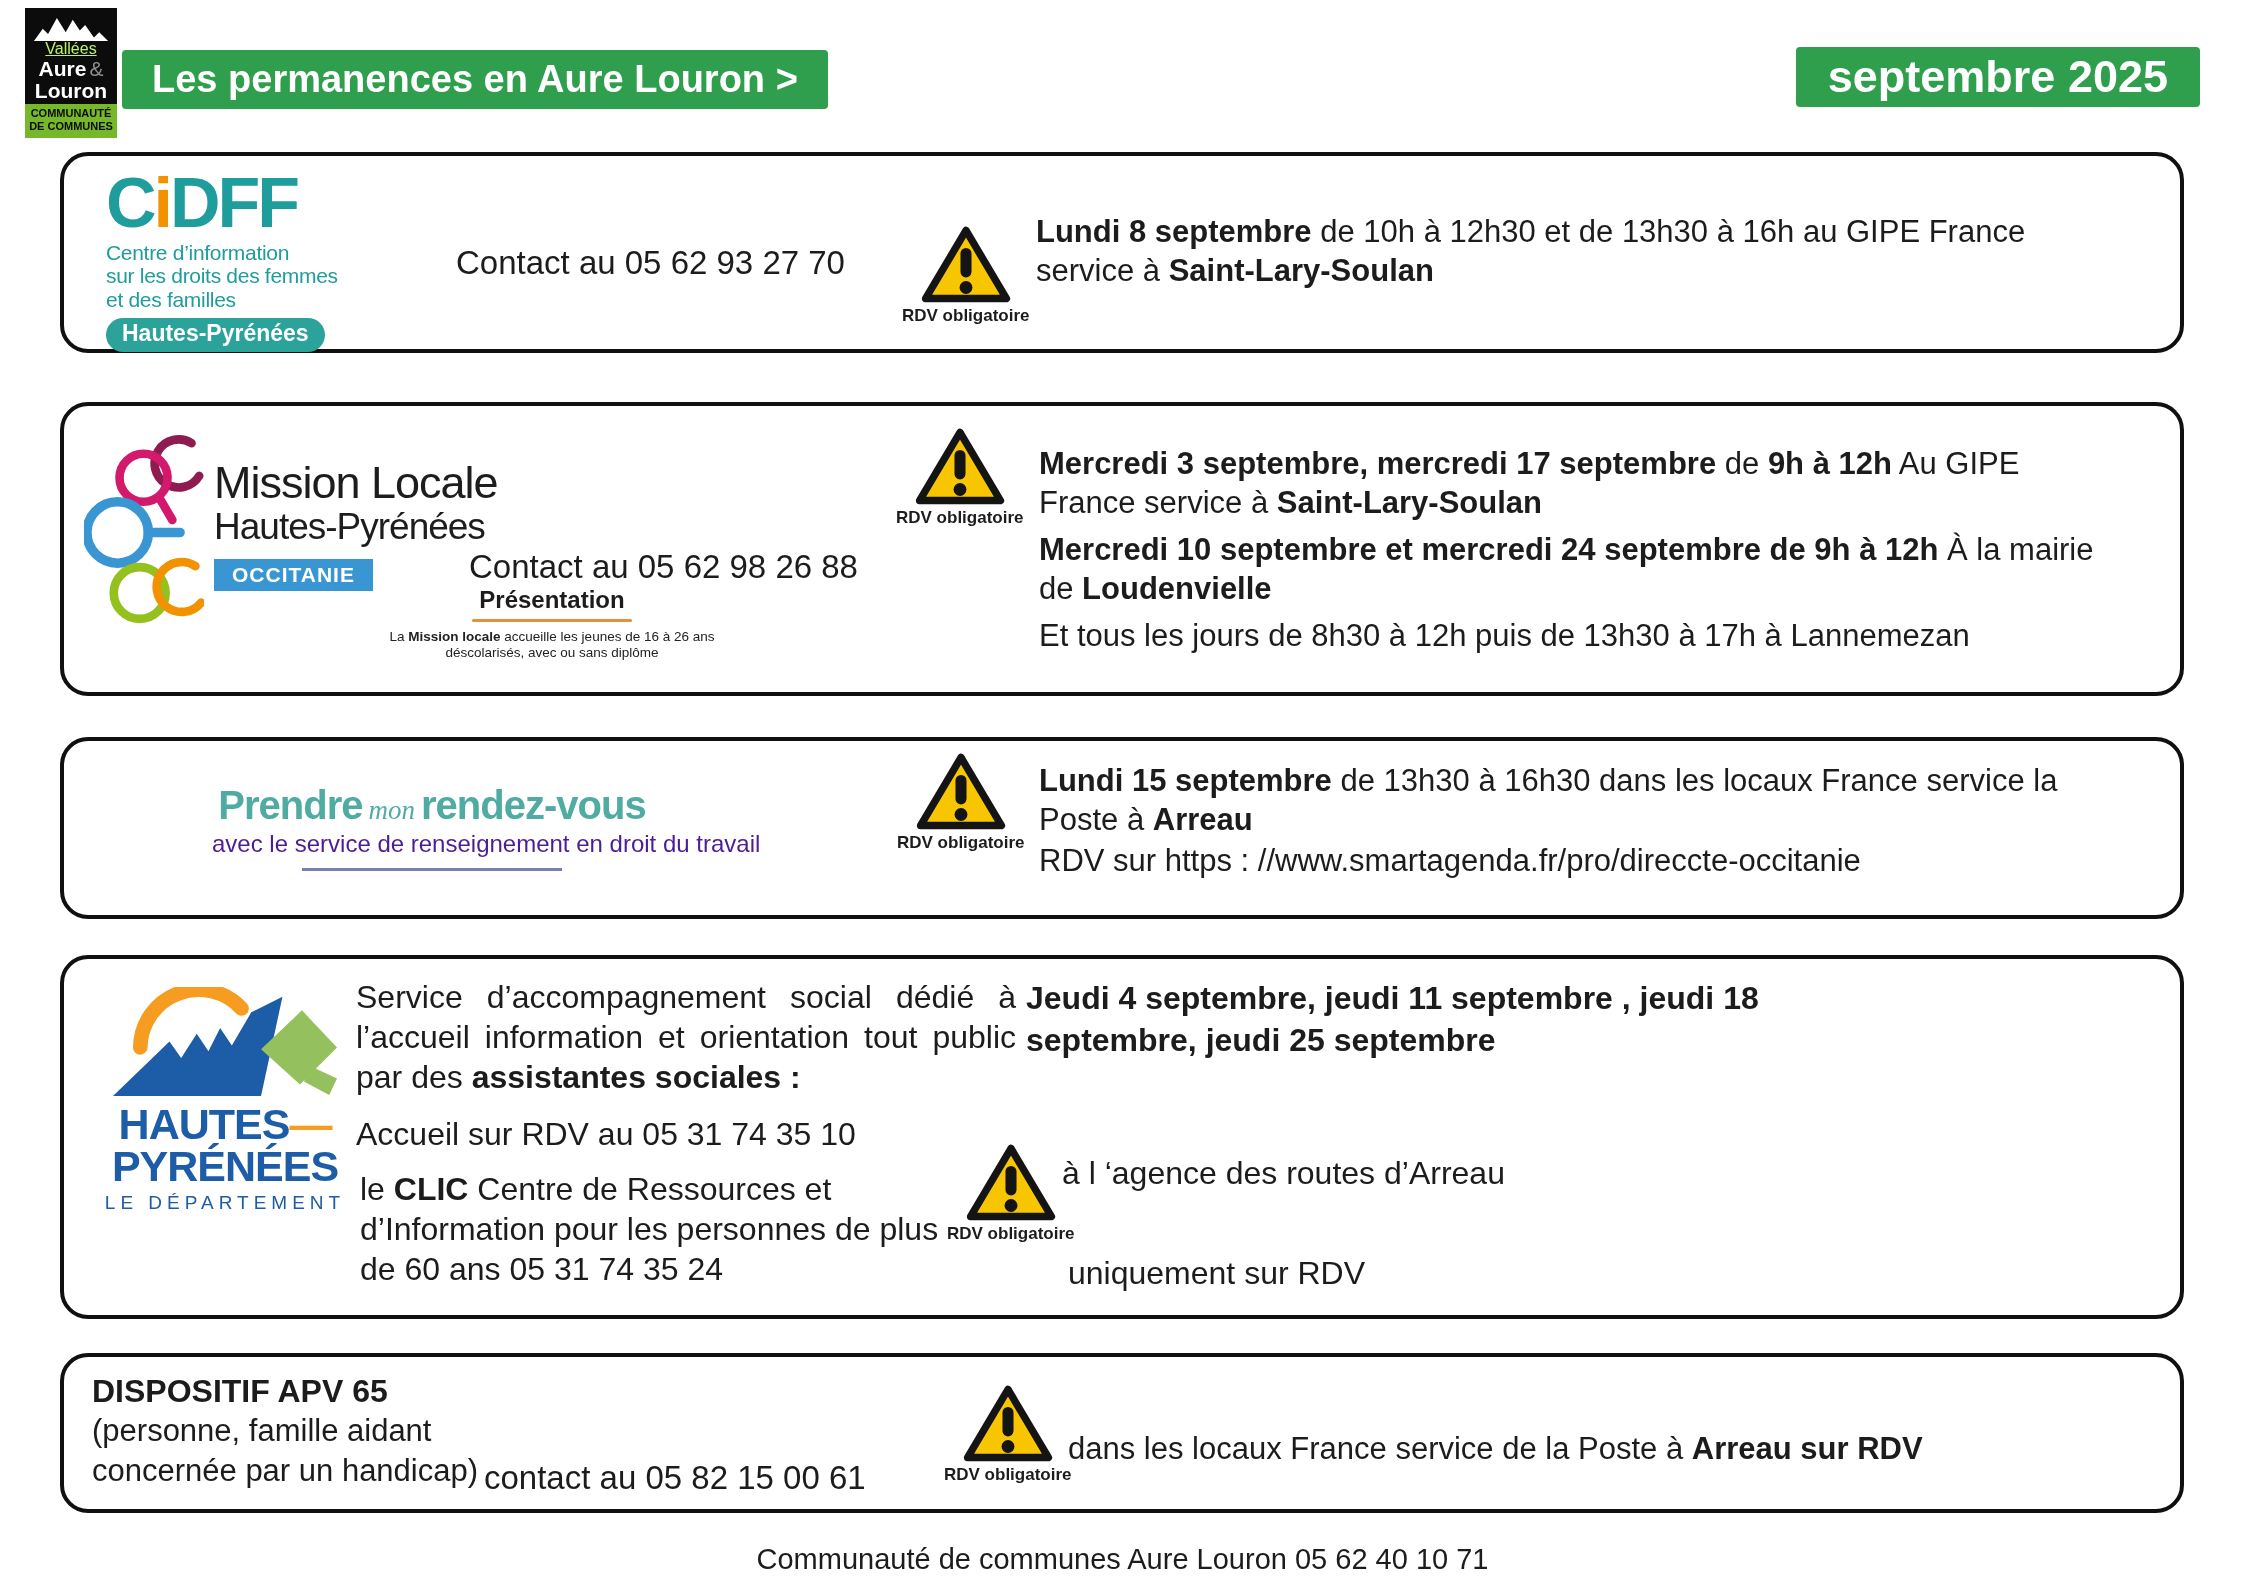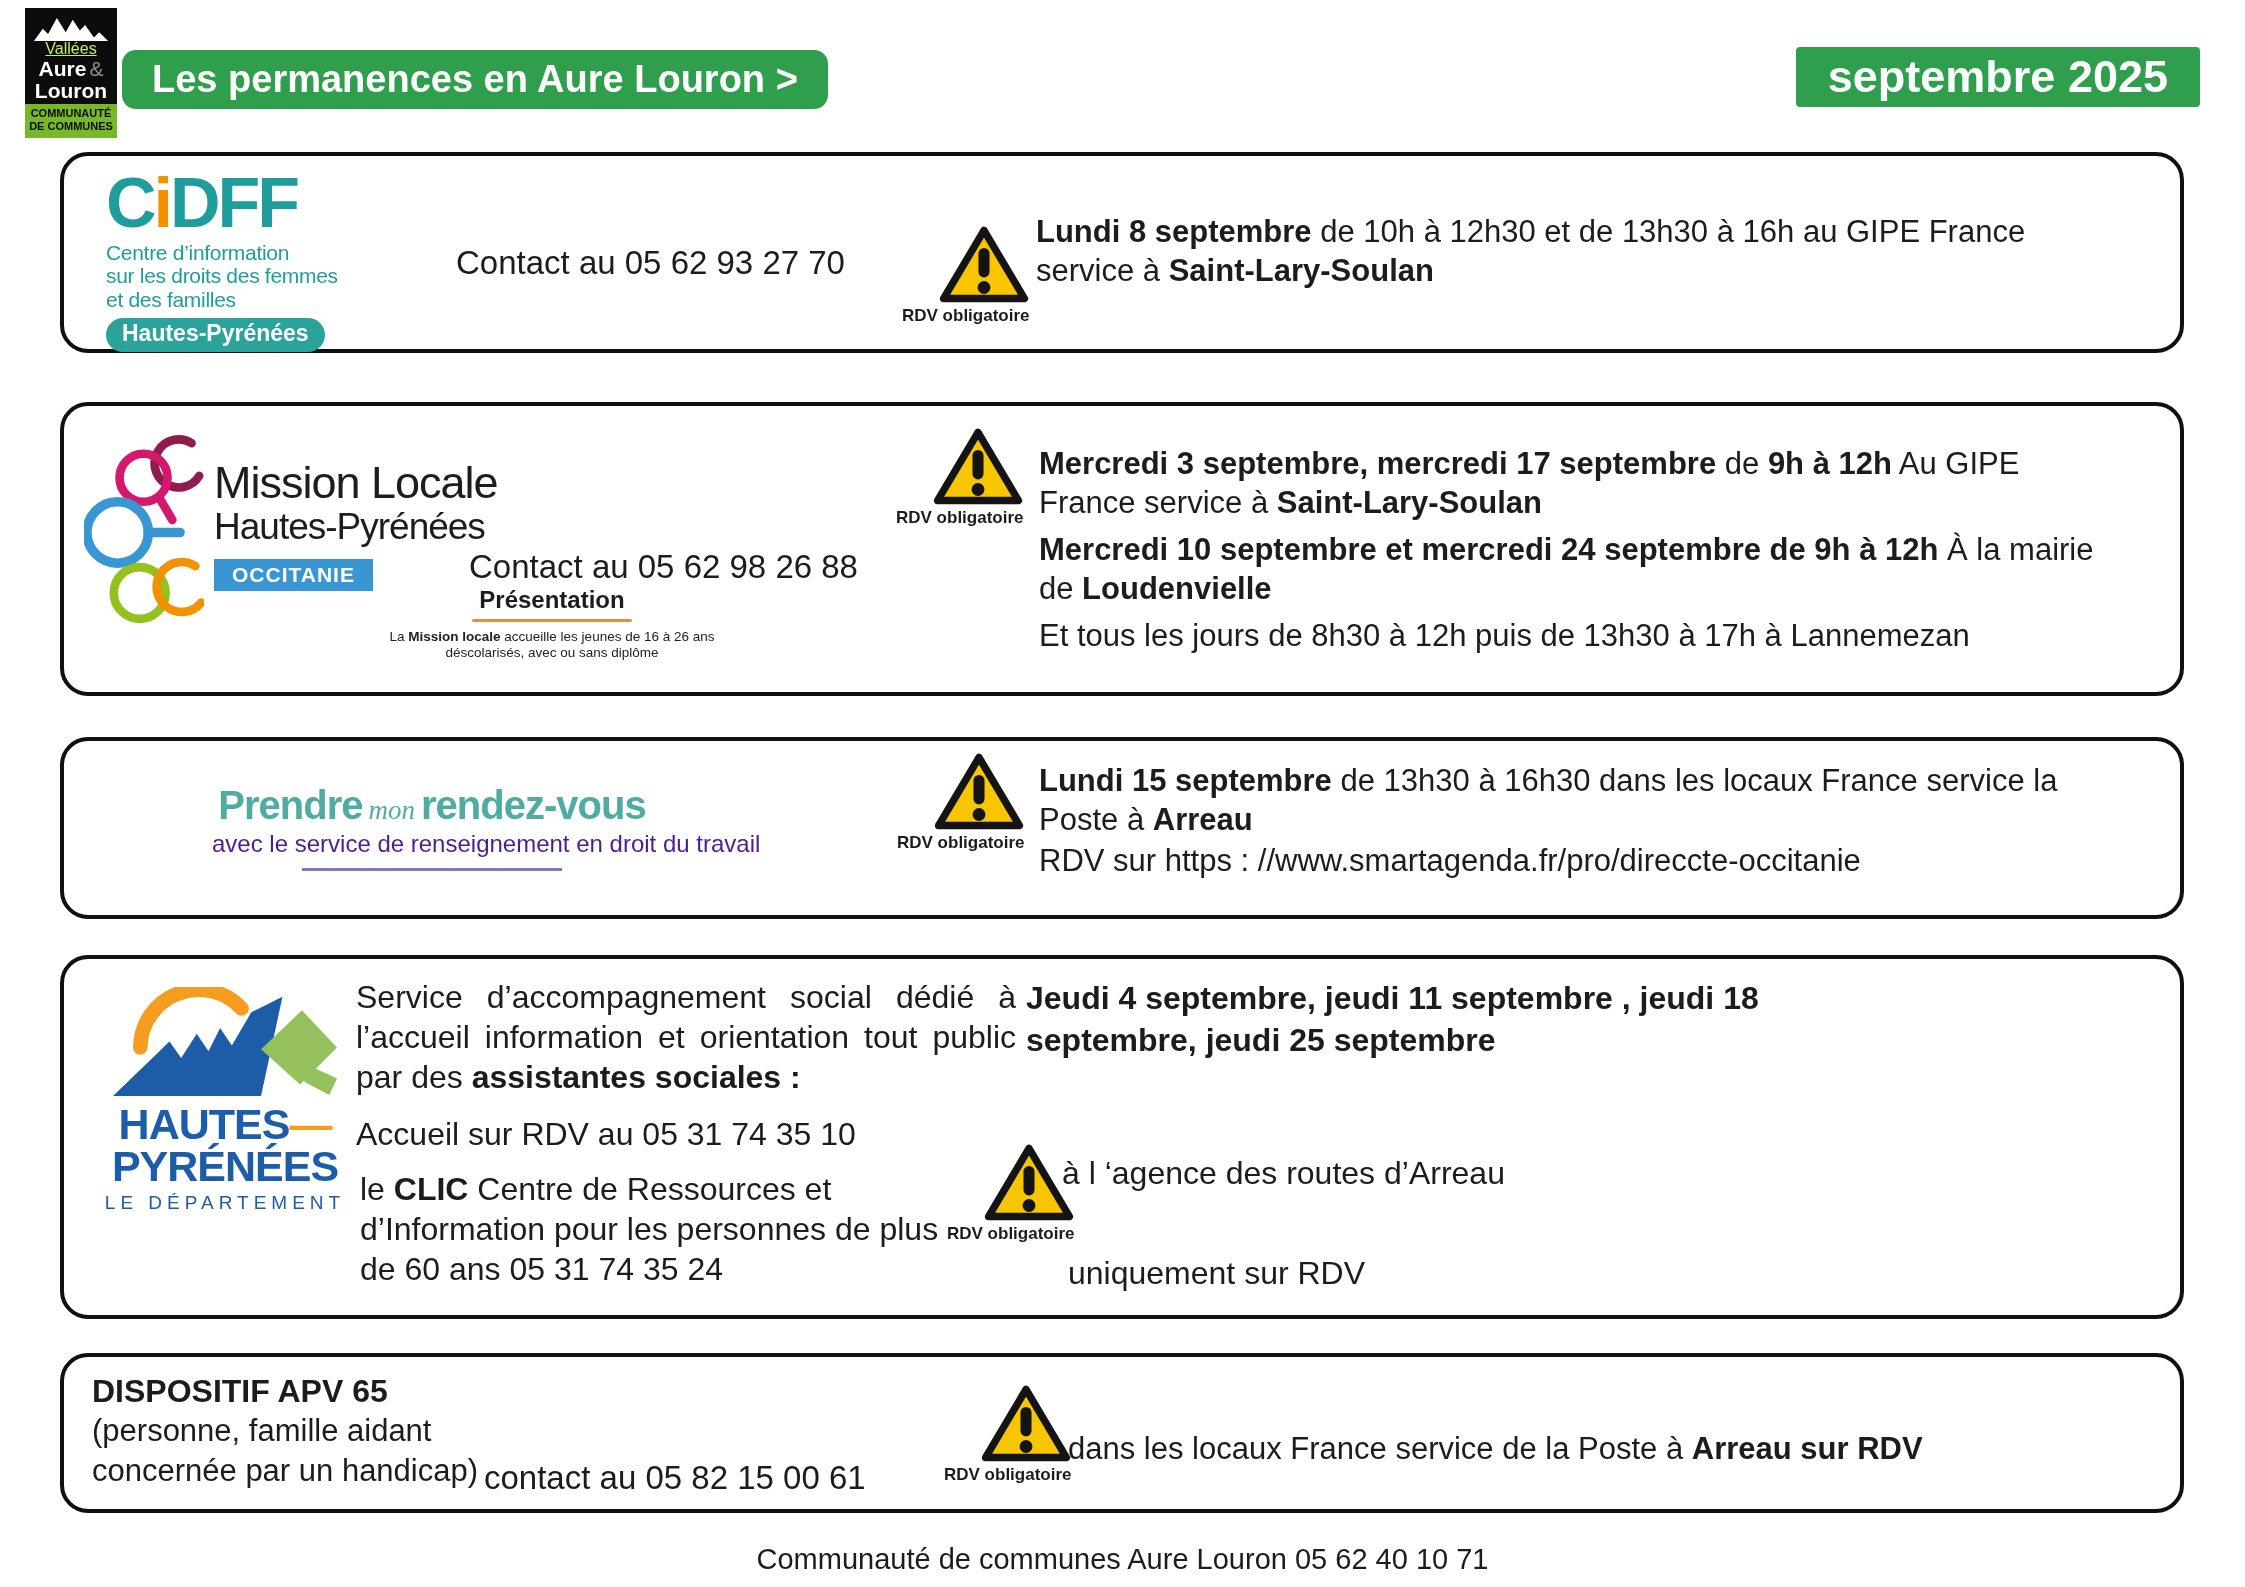--- a/index.html
+++ b/index.html
@@ -10,39 +10,39 @@
   .cc-logo{position:absolute;left:25px;top:8px;width:92px;height:130px;background:#0c0c0c;
            display:flex;flex-direction:column;align-items:center;text-align:center;}
   .cc-mountains{width:84px;height:30px;margin-top:3px;flex:none;}
   .cc-l1{color:#bef264;font-size:16px;line-height:1.05;text-decoration:underline;}
   .cc-l2,.cc-l3{color:#fff;font-weight:700;font-size:21px;line-height:1.08;}
   .cc-l2 .amp{color:#8f8f8f;font-weight:400;margin-left:3px;}
   .cc-strip{margin-top:auto;width:100%;background:#76b82a;color:#0c0c0c;font-weight:700;
             font-size:11px;line-height:1.25;padding:3px 0 4px;display:flex;flex-direction:column;}
   .badge{position:absolute;background:#2f9e4d;color:#fff;font-weight:700;
          display:flex;align-items:center;justify-content:center;white-space:nowrap;}
-  .title-badge{left:122px;top:50px;height:59px;padding:0 30px;font-size:38px;border-radius:14px;}
+  .title-badge{left:122px;top:50px;height:59px;padding:0 30px;font-size:38px;border-radius:4px;}
   .month-badge{right:45px;top:47px;height:60px;padding:0 32px;font-size:45px;border-radius:4px;}
 
   
   .card{position:absolute;left:60px;width:2124px;background:#fff;border:4px solid #101010;
         border-radius:28px;box-sizing:border-box;}
   .card1{top:152px;height:201px;}
   .card2{top:402px;height:294px;}
   .card3{top:737px;height:182px;}
   .card4{top:955px;height:364px;}
   .card5{top:1353px;height:160px;}
 
   .sched{position:absolute;font-size:31px;line-height:39px;}
   .sched p{margin:0 0 8px;}
   .b{font-weight:700;}
   .contact{position:absolute;font-size:33px;white-space:nowrap;}
 
   
-  .rdv{position:absolute;display:flex;flex-direction:column;align-items:flex-end;}
+  .rdv{position:absolute;display:flex;flex-direction:column;align-items:center;}
   .rdv .tri{width:92px;height:81px;}
   .rdv-lbl{font-size:17px;font-weight:700;margin-top:1px;white-space:nowrap;}
 
   
   .cidff-logo{position:absolute;left:42px;top:14px;}
   .cidff-wordmark{font-size:70px;font-weight:700;letter-spacing:-3px;line-height:0.95;color:#1f9c9c;}
   .cidff-wordmark .o{color:#f39200;}
   .cidff-tagline{color:#1f9c9c;font-size:21px;line-height:1.12;margin-top:4px;letter-spacing:-0.3px;}
   .cidff-pill{display:inline-block;background:#2ba39b;color:#fff;font-weight:700;font-size:23px;
               padding:2px 16px 5px;border-radius:18px;margin-top:7px;}

